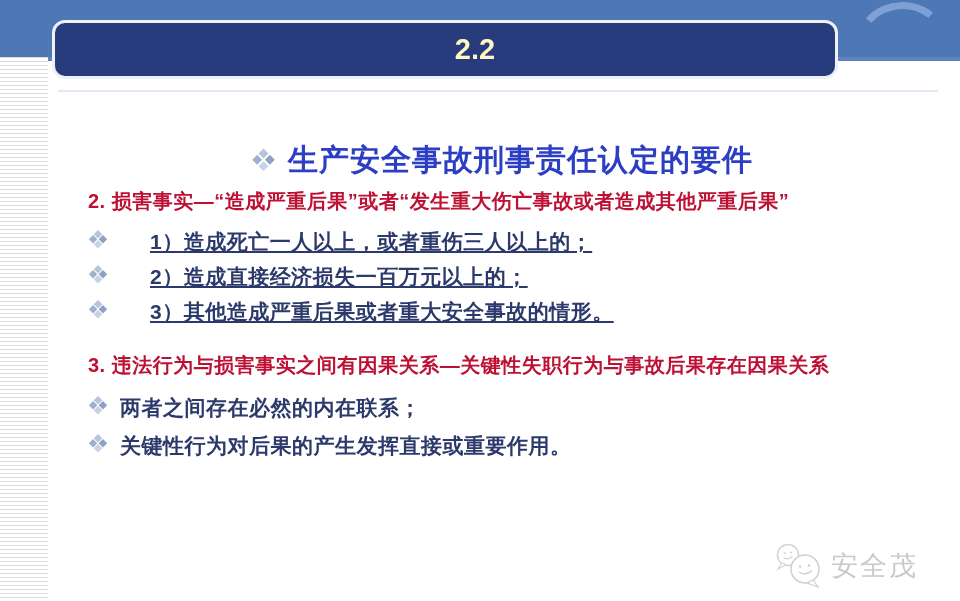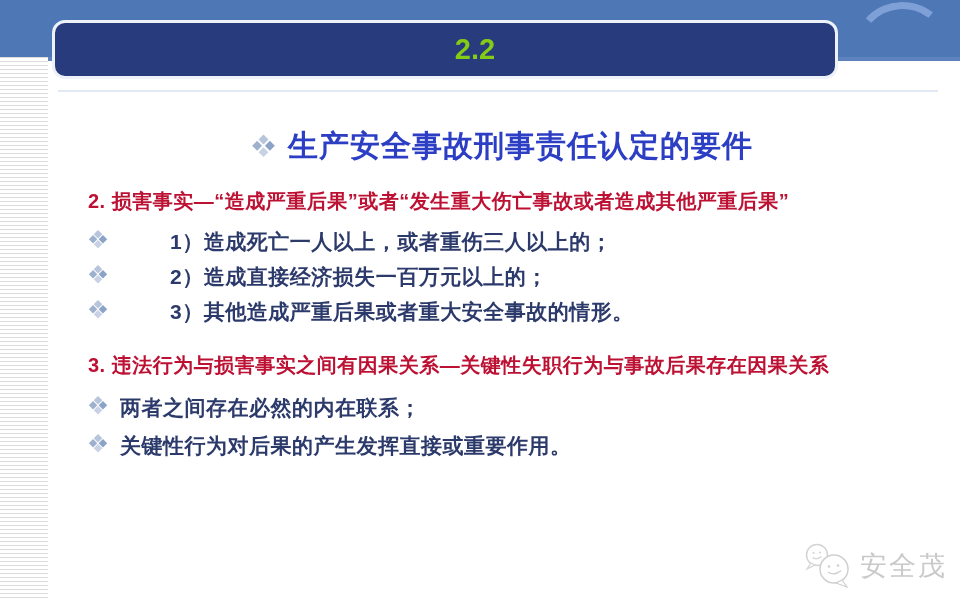--- a/index.html
+++ b/index.html
@@ -18,21 +18,21 @@
     border:7px solid transparent;border-top:7px solid #7fa0d6;
     border-radius:50%;transform:rotate(-5deg);
   }
   
   .titlebar{
     position:absolute;left:52px;top:20px;width:786px;height:59px;
     background:#283b7d;border:3px solid #edf1f8;border-radius:13px;
     box-sizing:border-box;display:flex;align-items:center;justify-content:center;
     padding-left:60px;
   }
-  .titlebar .t-num{color:#84cc16;font-size:29px;font-weight:bold;}
+  .titlebar .t-num{color:#fef9c3;font-size:29px;font-weight:bold;}
   .titlebar .t-txt{color:#ffffff;font-size:29px;font-weight:bold;margin-left:50px;letter-spacing:1px;}
   .underline{
     position:absolute;left:58px;top:90px;width:880px;height:2px;background:#e3e9f4;
   }
   
   .stripes{
     position:absolute;left:0;top:57px;width:48px;height:544px;
     background:repeating-linear-gradient(to bottom,#dcdcdc 0 1px,#ffffff 1px 4px);
   }
   
@@ -41,42 +41,42 @@
     grid-template-rows:6px 6px;gap:1px;transform:rotate(45deg);flex:0 0 auto;
   }
   .dmd i{display:block;}
   .dmd i:nth-child(1){background:#b6c4dc;}
   .dmd i:nth-child(2){background:#8aa3c6;}
   .dmd i:nth-child(3){background:#9db1cf;}
   .dmd i:nth-child(4){background:#c8d2e4;}
   .dmd.lg{width:17px;height:17px;grid-template-columns:7px 7px;grid-template-rows:7px 7px;gap:2px;}
   
   .subtitle-row{
-    position:absolute;left:48px;right:0;top:126px;
+    position:absolute;left:48px;right:0;top:140px;
     display:flex;align-items:center;justify-content:center;gap:16px;
   }
   .subtitle-row .sub-text{
     color:#2c3ec4;font-size:30px;font-weight:bold;letter-spacing:1px;
   }
   
   .red-heading{
     position:absolute;left:88px;color:#bd1134;font-size:20px;font-weight:bold;
     letter-spacing:0.5px;white-space:nowrap;
   }
   
   .bullet-row{position:absolute;left:91px;display:flex;align-items:flex-start;}
   .bullet-row .dmd{margin-top:5px;}
   .bullet-row .bullet-text{
     color:#2c3a6b;font-size:21px;font-weight:bold;letter-spacing:0.5px;white-space:nowrap;
   }
-  .indent-num .bullet-text{margin-left:65px;}
+  .indent-num .bullet-text{margin-left:45px;text-decoration:underline;}
   .indent-plain .bullet-text{margin-left:15px;}
   
   .watermark{
-    position:absolute;left:802px;top:542px;display:flex;align-items:center;gap:4px;
+    position:absolute;left:773px;top:542px;display:flex;align-items:center;gap:4px;
   }
   .watermark .wm-label{color:#c9c9c9;font-size:27px;letter-spacing:2px;}
 </style>
 </head>
 <body>
 
 <div class="band">
   <div class="crescent"></div>
 </div>
 

